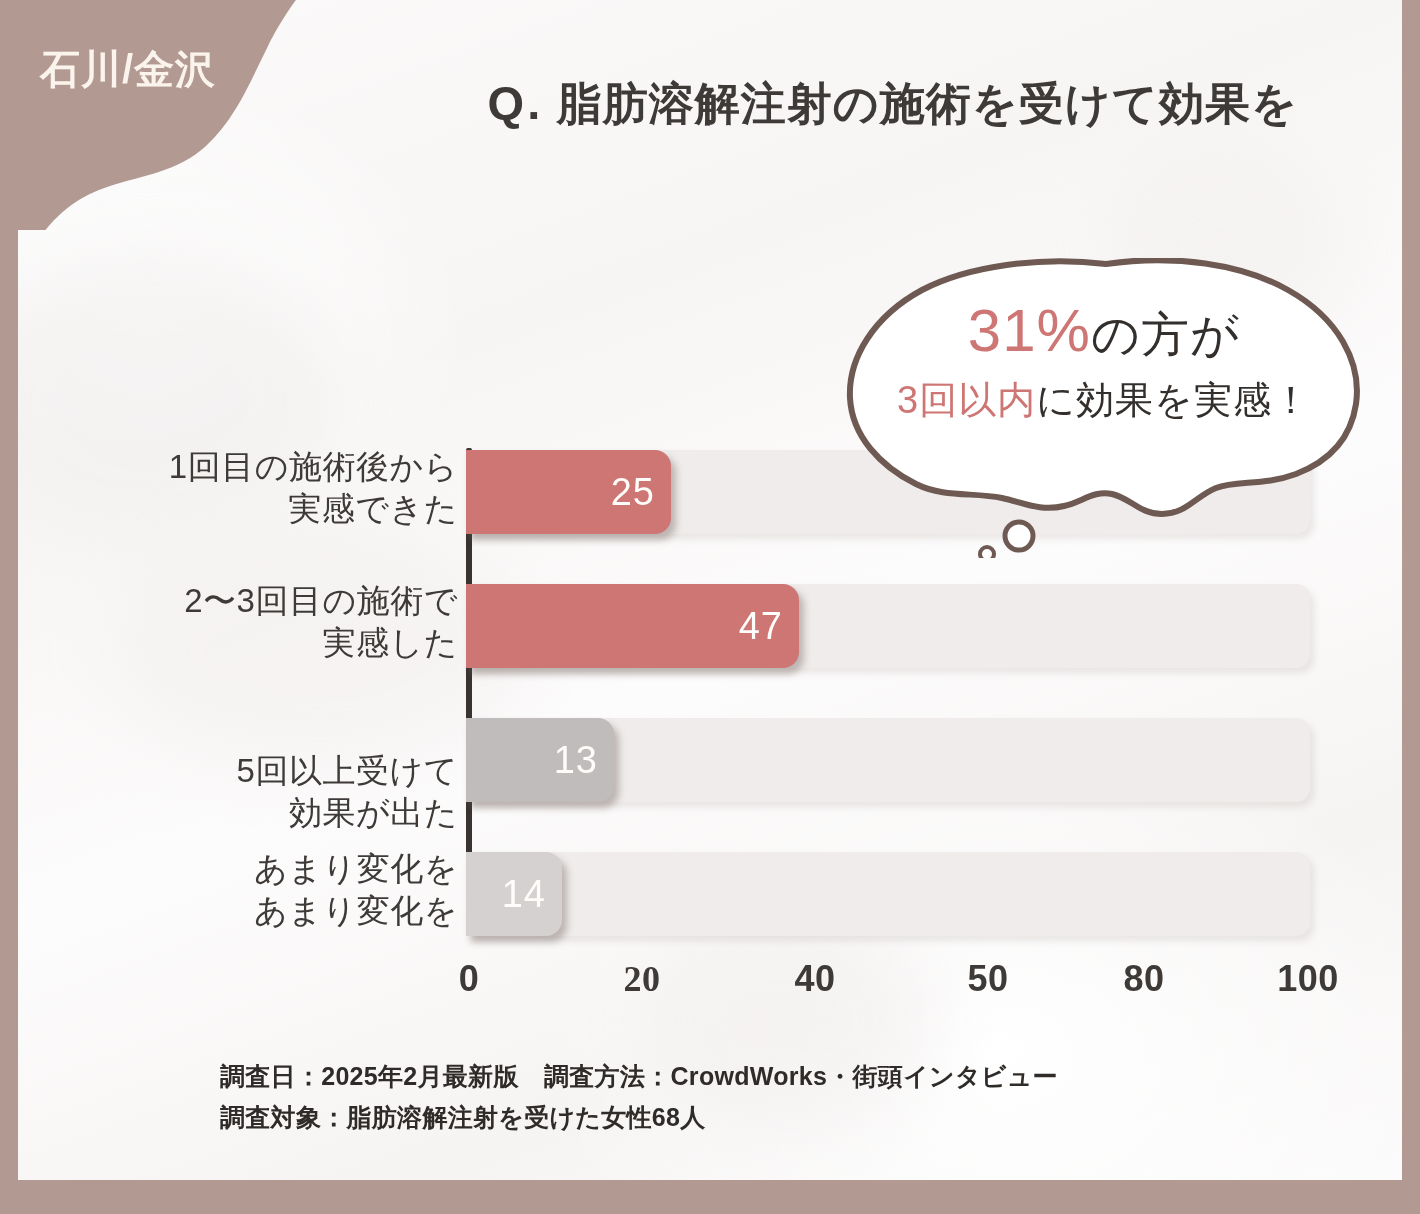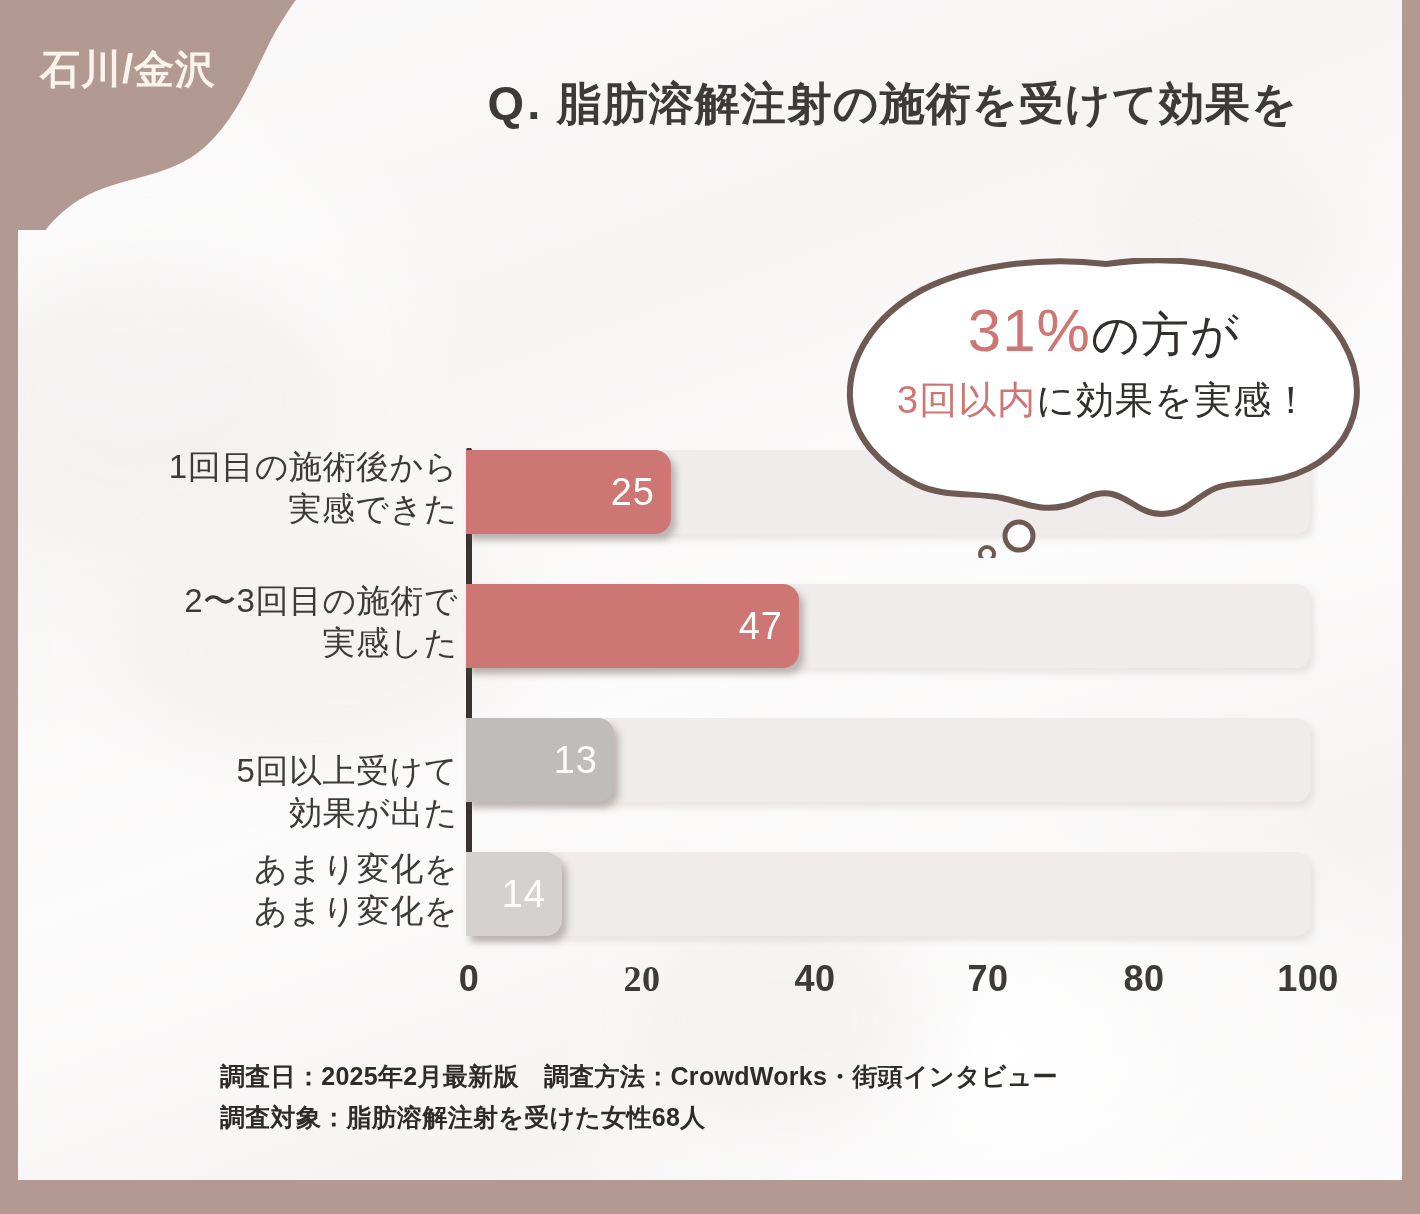--- a/index.html
+++ b/index.html
@@ -174,21 +174,21 @@
       <div class="track" style="top:0;"></div>
       <div class="bar" style="top:0;width:96px;background:#d4d1d0;">
         <span class="val">14</span>
       </div>
     </div>
 
     <div class="xticks">
       <div class="xtick" style="left:451px;">0</div>
       <div class="xtick" style="left:624px;font-family:Liberation Serif, serif;">20</div>
       <div class="xtick" style="left:797px;">40</div>
-      <div class="xtick" style="left:970px;">70</div>
+      <div class="xtick" style="left:970px;">50</div>
       <div class="xtick" style="left:1126px;">80</div>
       <div class="xtick" style="left:1290px;">100</div>
     </div>
   </div>
 
   <div class="bubble-wrap">
     <svg width="520" height="300" viewBox="0 0 520 300">
       <g>
         <path d="M262,6
                  C330,-4 398,6 444,32

